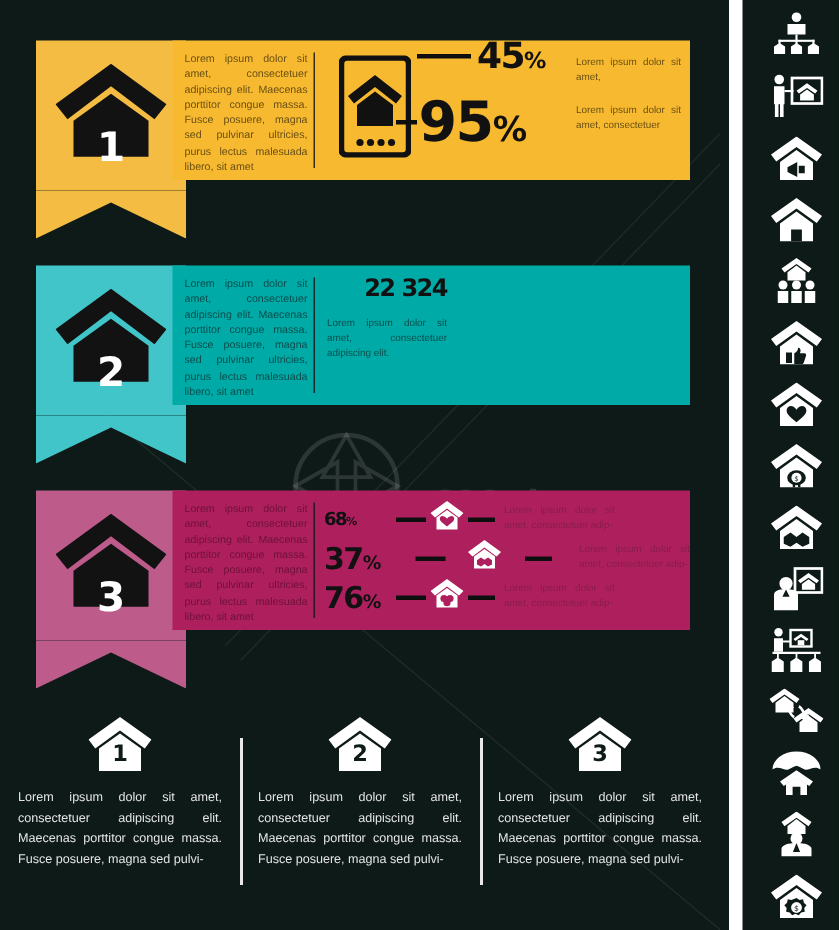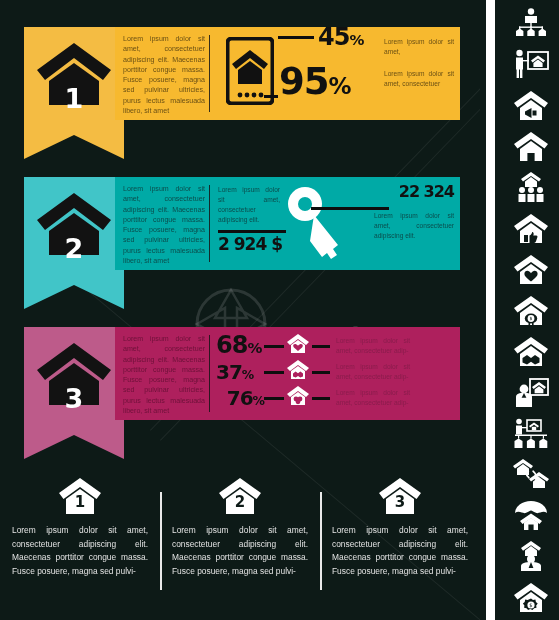--- a/index.html
+++ b/index.html
@@ -180,21 +180,21 @@
           </svg>
         </div>
 
         <div class="stat-row" style="left:62px;top:0;">
           <div class="lead-line" style="width:36px;"></div>
           <div class="bignum" style="font-size:24px;margin-left:4px;">
             <span>45</span><span class="pct-sign">%</span>
           </div>
         </div>
 
-        <div class="stat-row" style="left:48px;top:38px;align-items:flex-end;">
+        <div class="stat-row" style="left:48px;top:38px;">
           <div class="lead-line" style="width:14px;"></div>
           <div class="bignum" style="font-size:37px;margin-left:1px;">
             <span>95</span><span class="pct-sign">%</span>
           </div>
         </div>
       </div>
       <div class="col-right">
         <div class="mini-txt" style="margin-top:2px;">Lorem ipsum dolor sit amet,</div>
         <div class="mini-txt" style="margin-top:12px;">Lorem ipsum dolor sit amet, consectetuer</div>
       </div>
@@ -214,34 +214,20 @@
           <path d="M37 0 L74 27 L66 37 L37 15 L8 37 L0 27 Z" fill="#121212"></path>
           <path d="M37 20 L62 38 L62 62 L12 62 L12 38 Z" fill="#121212"></path>
         </svg>
       </div>
       <div class="numtxt">2</div>
     </div>
 
     <div class="panel">
       <div class="col-text">Lorem ipsum dolor sit amet, consectetuer adipiscing elit. Maecenas porttitor congue massa. Fusce posuere, magna sed pulvinar ultricies, purus lectus malesuada libero, sit amet</div>
       <div class="divider-v"></div>
-      <div class="col-mid">
-        <div style="position:absolute;left:2px;top:8px;width:62px;font-size:6.6px;line-height:1.5;text-align:justify;color:#0a4e4d;">Lorem ipsum dolor sit amet, consectetuer adipiscing elit.</div>
-        <div style="position:absolute;left:2px;top:53px;width:68px;height:3px;background:#0e0e0e;"></div>
-        <div class="bignum" style="position:absolute;left:2px;top:60px;font-size:17px;">2 924 $</div>
-
-        <div style="position:absolute;left:70px;top:8px;">
-          <svg width="62" height="76" viewBox="0 0 62 76">
-            <circle cx="19" cy="19" r="17" fill="#ffffff"></circle>
-            <circle cx="19" cy="19" r="7" fill="#00aaa6"></circle>
-            <path d="M28 30 L52 60 L47 64 L51 70 L45 74 L41 68 L36 72 L24 56 Z" fill="#ffffff"></path>
-          </svg>
-        </div>
-        <div style="position:absolute;left:95px;top:30px;width:78px;height:3px;background:#0e0e0e;"></div>
-      </div>
       <div class="col-right" style="width:88px;">
         <div class="bignum" style="font-size:16px;text-align:right;">22 324</div>
         <div class="mini-txt" style="margin-top:12px;">Lorem ipsum dolor sit amet, consectetuer adipiscing elit.</div>
       </div>
     </div>
   </div>
 
   <div class="band" id="band3">
     <div class="ribbon">
       <div class="body"></div>
@@ -258,53 +244,53 @@
       </div>
       <div class="numtxt">3</div>
     </div>
 
     <div class="panel">
       <div class="col-text">Lorem ipsum dolor sit amet, consectetuer adipiscing elit. Maecenas porttitor congue massa. Fusce posuere, magna sed pulvinar ultricies, purus lectus malesuada libero, sit amet</div>
       <div class="divider-v"></div>
       <div class="col-mid" style="padding-top:6px;">
 
         <div style="display:flex;align-items:center;height:26px;">
-          <div class="bignum" style="font-size:24px;width:48px;">
+          <div class="bignum" style="font-size:12px;width:48px;">
             <span>68</span><span class="pct-sign">%</span>
           </div>
           <div class="lead-line" style="width:20px;"></div>
           <div style="margin:0 3px;">
             <svg width="22" height="20" viewBox="0 0 22 20">
               <path d="M11 0 L22 8 L19 11 L11 5 L3 11 L0 8 Z" fill="#fff"></path>
               <path d="M11 6 L18 11 L18 19 L4 19 L4 11 Z" fill="#fff"></path>
               <path d="M11 17 C8 14.5 6.2 13.4 6.2 11.8 C6.2 10.7 7 10 7.9 10 C8.6 10 10.3 10.6 11 11.8 C11.7 10.6 13.4 10 14.1 10 C15 10 15.8 10.7 15.8 11.8 C15.8 13.4 14 14.5 11 17 Z" fill="#ae205d"></path>
             </svg>
           </div>
           <div class="lead-line" style="width:18px;"></div>
           <div class="mini-txt" style="margin-left:6px;width:74px;color:#8a1c4c;">Lorem ipsum dolor sit amet, consectetuer adip-</div>
         </div>
 
-        <div style="display:flex;align-items:center;height:26px;">
+        <div style="display:flex;align-items:center;height:26px;justify-content:space-between;">
           <div class="bignum" style="font-size:20px;width:48px;">
             <span>37</span><span class="pct-sign">%</span>
           </div>
           <div class="lead-line" style="width:20px;"></div>
           <div style="margin:0 3px;">
             <svg width="22" height="20" viewBox="0 0 22 20">
               <path d="M11 0 L22 8 L19 11 L11 5 L3 11 L0 8 Z" fill="#fff"></path>
               <path d="M11 6 L18 11 L18 19 L4 19 L4 11 Z" fill="#fff"></path>
               <path d="M6 13.5 L8.6 11.6 L11 13.2 L13.4 11.6 L16 13.5 L16 16.4 L13.3 17.6 L11 16 L8.7 17.6 L6 16.4 Z" fill="#ae205d"></path>
             </svg>
           </div>
           <div class="lead-line" style="width:18px;"></div>
           <div class="mini-txt" style="margin-left:6px;width:74px;color:#8a1c4c;">Lorem ipsum dolor sit amet, consectetuer adip-</div>
         </div>
 
         <div style="display:flex;align-items:center;height:26px;">
-          <div class="bignum" style="font-size:20px;width:48px;text-align:right;">
+          <div class="bignum" style="font-size:20px;width:48px;">
             <span>76</span><span class="pct-sign">%</span>
           </div>
           <div class="lead-line" style="width:20px;"></div>
           <div style="margin:0 3px;">
             <svg width="22" height="20" viewBox="0 0 22 20">
               <path d="M11 0 L22 8 L19 11 L11 5 L3 11 L0 8 Z" fill="#fff"></path>
               <path d="M11 6 L18 11 L18 19 L4 19 L4 11 Z" fill="#fff"></path>
               <circle cx="9" cy="13" r="2.4" fill="#ae205d"></circle>
               <circle cx="13" cy="13" r="2.4" fill="#ae205d"></circle>
               <circle cx="11" cy="15.8" r="2.4" fill="#ae205d"></circle>

